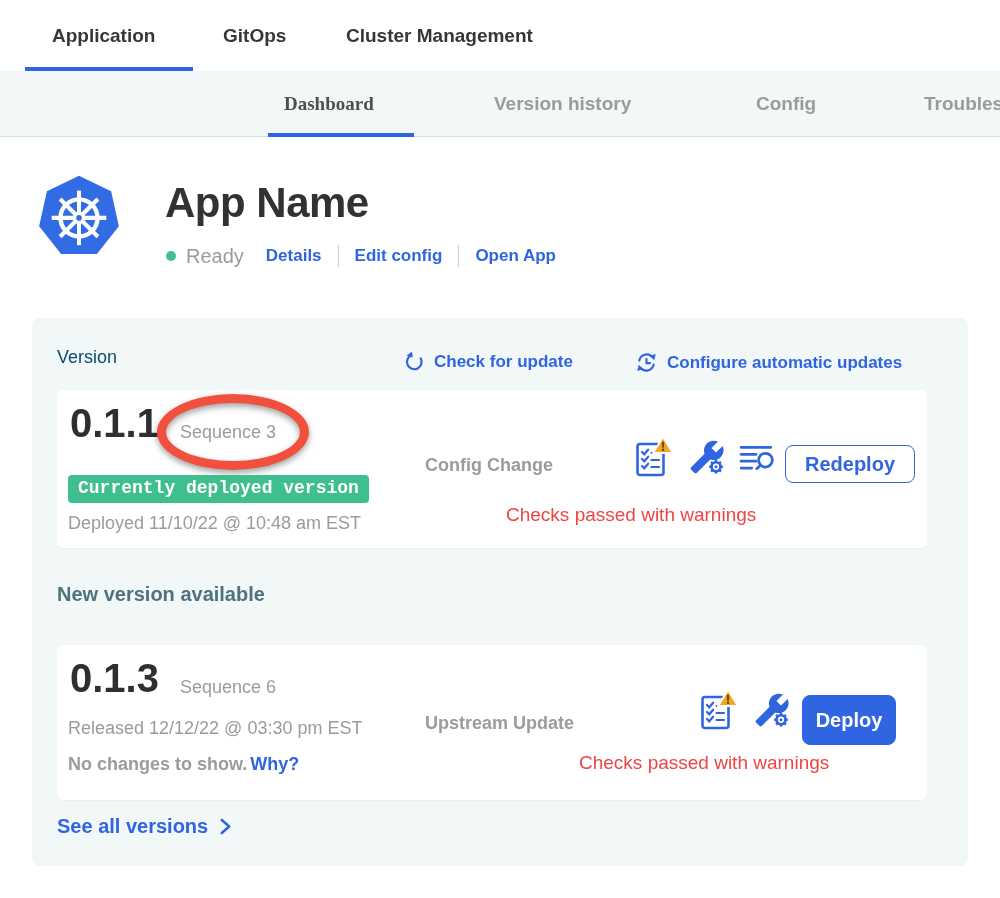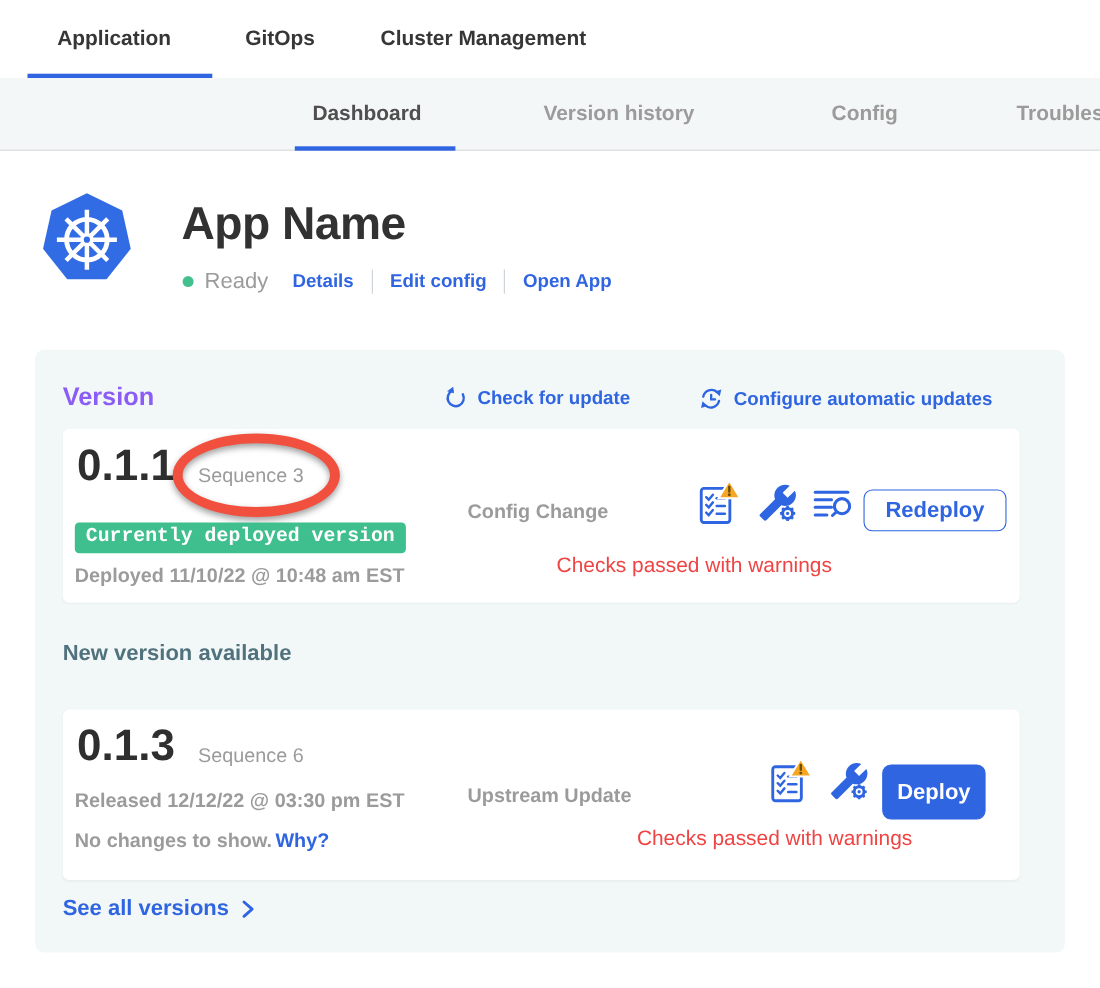--- a/index.html
+++ b/index.html
@@ -13,54 +13,54 @@
               font-size:19px; font-weight:700; color:#363636; cursor:pointer; }
   .pnav-item.p0{ left:52px; } .pnav-item.p1{ left:223px; } .pnav-item.p2{ left:346px; }
   .pnav-underline{ position:absolute; left:25px; bottom:0; width:168px; height:4px; background:#2f65e0; }
 
   
   .snav{ position:absolute; left:0; top:71px; width:100%; height:66px; background:#f4f7f7;
          border-bottom:1px solid #d6dbdb; }
   .snav-item{ position:absolute; top:0; height:66px; display:flex; align-items:center;
               font-size:19px; font-weight:700; color:#9b9b9b; cursor:pointer; white-space:nowrap;}
   .snav-item.active{ color:#4f4f4f; }
-  .s0{ left:284px; } .s1{ left:494px; } .s2{ left:756px; } .s3{ left:924px; }
+  .s0{ left:284px;font-family:Liberation Serif, serif; } .s1{ left:494px; } .s2{ left:756px; } .s3{ left:924px; }
   .snav-underline{ position:absolute; left:268px; bottom:-1px; width:146px; height:4px; background:#2f65e0; }
 
   
   .logo{ position:absolute; left:35px; top:172px; width:88px; height:90px; }
   .app-title{ position:absolute; left:165px; top:179px; font-size:42px; font-weight:700;
               color:#323232; letter-spacing:-0.5px; }
   .status-row{ position:absolute; left:166px; top:243px; height:26px; display:flex; align-items:center; }
   .status-dot{ width:10px; height:10px; border-radius:50%; background:#44c08e; margin-right:10px; }
   .status-text{ color:#9b9b9b; font-size:20px; margin-right:22px; }
   .hlink{ color:#2f65e0; font-weight:700; font-size:17px; cursor:pointer; white-space:nowrap; }
   .vdiv{ width:1px; height:22px; background:#c9d0d4; margin:0 16px; }
 
   
   .outer-card{ position:absolute; left:32px; top:318px; width:936px; height:548px;
                background:#f2f7f8; border-radius:8px; }
-  .v-heading{ position:absolute; left:25px; top:29px; font-size:23px; font-weight:700; color:#8b5cf6; }
+  .v-heading{ position:absolute; left:25px; top:29px; font-size:18px; font-weight:400; color:#0c4a6e; }
   .top-action{ position:absolute; top:33px; display:flex; align-items:center; gap:9px;
                color:#2f65e0; font-weight:700; font-size:17px; cursor:pointer; }
   .cfu{ left:371px; } .cau{ left:603px; }
 
   .card{ position:absolute; left:25px; width:870px; background:#fff; border-radius:6px;
          box-shadow:0 1px 2px rgba(0,0,0,0.04); }
   .card1{ top:72px; height:158px; }
   .card2{ top:327px; height:155px; }
 
   .ver-num{ position:absolute; left:13px; top:11px; font-size:40px; font-weight:700; color:#2f2f2f; }
   .seq{ position:absolute; left:123px; top:32px; font-size:18px; color:#9b9b9b; }
   .red-ellipse{ position:absolute; left:100px; top:4px; width:152px; height:76px;
                 border:9px solid #f2503e; border-radius:50%;
                 filter:drop-shadow(0 3px 3px rgba(0,0,0,0.38)); pointer-events:none; }
   .badge{ position:absolute; left:11px; top:85px; background:#3fbe8e; color:#fff; font-weight:700;
           font-size:18px; padding:3px 10px 5px; border-radius:4px;font-family:Liberation Mono, monospace; }
-  .meta-text{ position:absolute; left:11px; font-size:18px; font-weight:700; color:#9b9b9b; }
+  .meta-text{ position:absolute; left:11px; font-size:18px; font-weight:400; color:#9b9b9b; }
   .deployed{ top:123px; } .released{ top:73px; }
   .nochanges{ position:absolute; left:11px; top:109px; font-size:18px; font-weight:700; color:#9b9b9b;
               display:flex; gap:3px; }
   .nochanges .why{ color:#2f65e0; cursor:pointer; }
   .source{ position:absolute; left:368px; font-size:18px; font-weight:700; color:#9b9b9b; }
   .source1{ top:65px; } .source2{ top:68px; }
   .checks-icons{ position:absolute; display:flex; align-items:center; gap:14px; color:#2f65e0; }
   .icons1{ left:578px; top:45px; } .icons2{ left:643px; top:43px; }
   .warn{ position:absolute; font-size:19px; font-weight:400; color:#ef4444; white-space:nowrap; }
   .warn1{ left:449px; top:114px; } .warn2{ left:522px; top:107px; }

